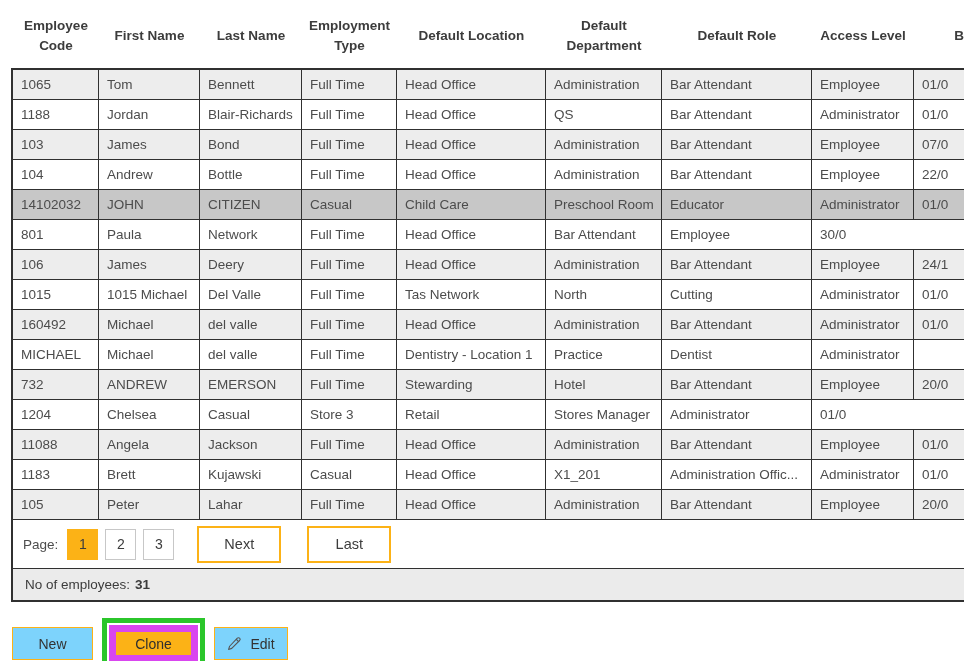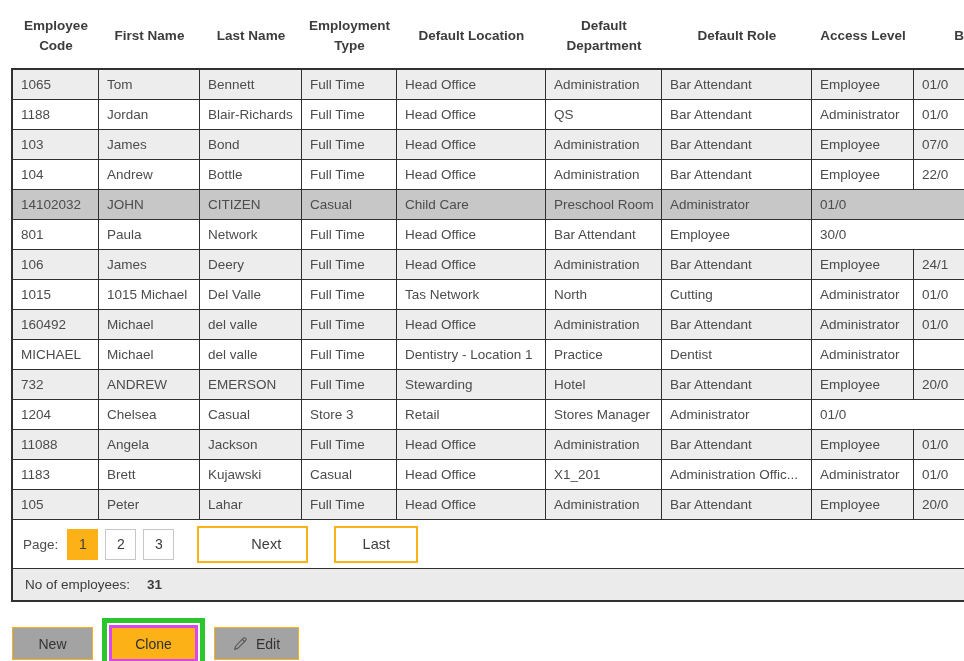--- a/index.html
+++ b/index.html
@@ -44,45 +44,45 @@
     width:29px;height:29px;display:flex;align-items:center;justify-content:center;
     font-size:14px;color:#3c3c3c;background:#fff;border:1px solid #c7c7c7;
     margin-right:7px;cursor:pointer;
   }
   .page-btn.active{background:var(--accent);border-color:var(--accent);}
   .nav-btn{
     width:80px;height:33px;display:flex;align-items:center;justify-content:center;
     font-size:14.5px;color:#3c3c3c;background:#fff;border:2px solid var(--accent);
     cursor:pointer;
   }
-  .nav-next{margin-left:16px;padding-left:27px;}
+  .nav-next{margin-left:16px;}
   .nav-last{margin-left:26px;}
   .footer-bar{
     border-top:1px solid var(--border-dark);background:#ebebeb;
     padding:0 12px;height:31px;display:flex;align-items:center;
     font-size:13.5px;color:#3c3c3c;
   }
-  .footer-bar b{margin-left:17px;font-weight:700;}
+  .footer-bar b{margin-left:5px;font-weight:700;}
   .actions{margin:16px 0 0 12px;display:flex;align-items:center;}
   .btn{
-    height:33px;background:#a3a3a3;border:1.5px solid var(--accent);color:#333;
+    height:33px;background:#7dd3fc;border:1.5px solid var(--accent);color:#333;
     font-size:14px;display:flex;align-items:center;justify-content:center;
     cursor:pointer;box-sizing:border-box;
   }
   .btn-new{width:81px;}
   .clone-highlight{
     border:5px solid var(--green);margin:0 9px;background:#fff;padding:2px;
     display:flex;align-items:center;justify-content:center;
   }
   .btn-clone{
-    width:89px;height:37px;background:var(--accent);border:3px solid #d946ef;
+    width:89px;height:37px;background:var(--accent);border:7px solid #d946ef;
     color:#2f2f2f;font-size:14px;display:flex;align-items:center;justify-content:center;
     cursor:pointer;box-sizing:border-box;
   }
-  .btn-edit{width:85px;gap:8px;}
+  .btn-edit{width:74px;gap:8px;}
   .pencil{display:flex;align-items:center;}
 </style>
 </head>
 <body>
 
 <div class="header-grid">
     <div class="header-cell">Employee Code</div>
     <div class="header-cell">First Name</div>
     <div class="header-cell">Last Name</div>
     <div class="header-cell">Employment Type</div>
@@ -139,20 +139,21 @@
         <div class="t-cell">Employee</div>
         <div class="t-cell">22/0</div>
       </div>
       <div class="t-row row-odd row-selected">
         <div class="t-cell">14102032</div>
         <div class="t-cell">JOHN</div>
         <div class="t-cell">CITIZEN</div>
         <div class="t-cell">Casual</div>
         <div class="t-cell">Child Care</div>
         <div class="t-cell">Preschool Room</div>
+        <div class="t-cell">Educator</div>
         <div class="t-cell">Administrator</div>
         <div class="t-cell">01/0</div>
       </div>
       <div class="t-row row-even">
         <div class="t-cell">801</div>
         <div class="t-cell">Paula</div>
         <div class="t-cell">Network</div>
         <div class="t-cell">Full Time</div>
         <div class="t-cell">Head Office</div>
         <div class="t-cell">Bar Attendant</div>

